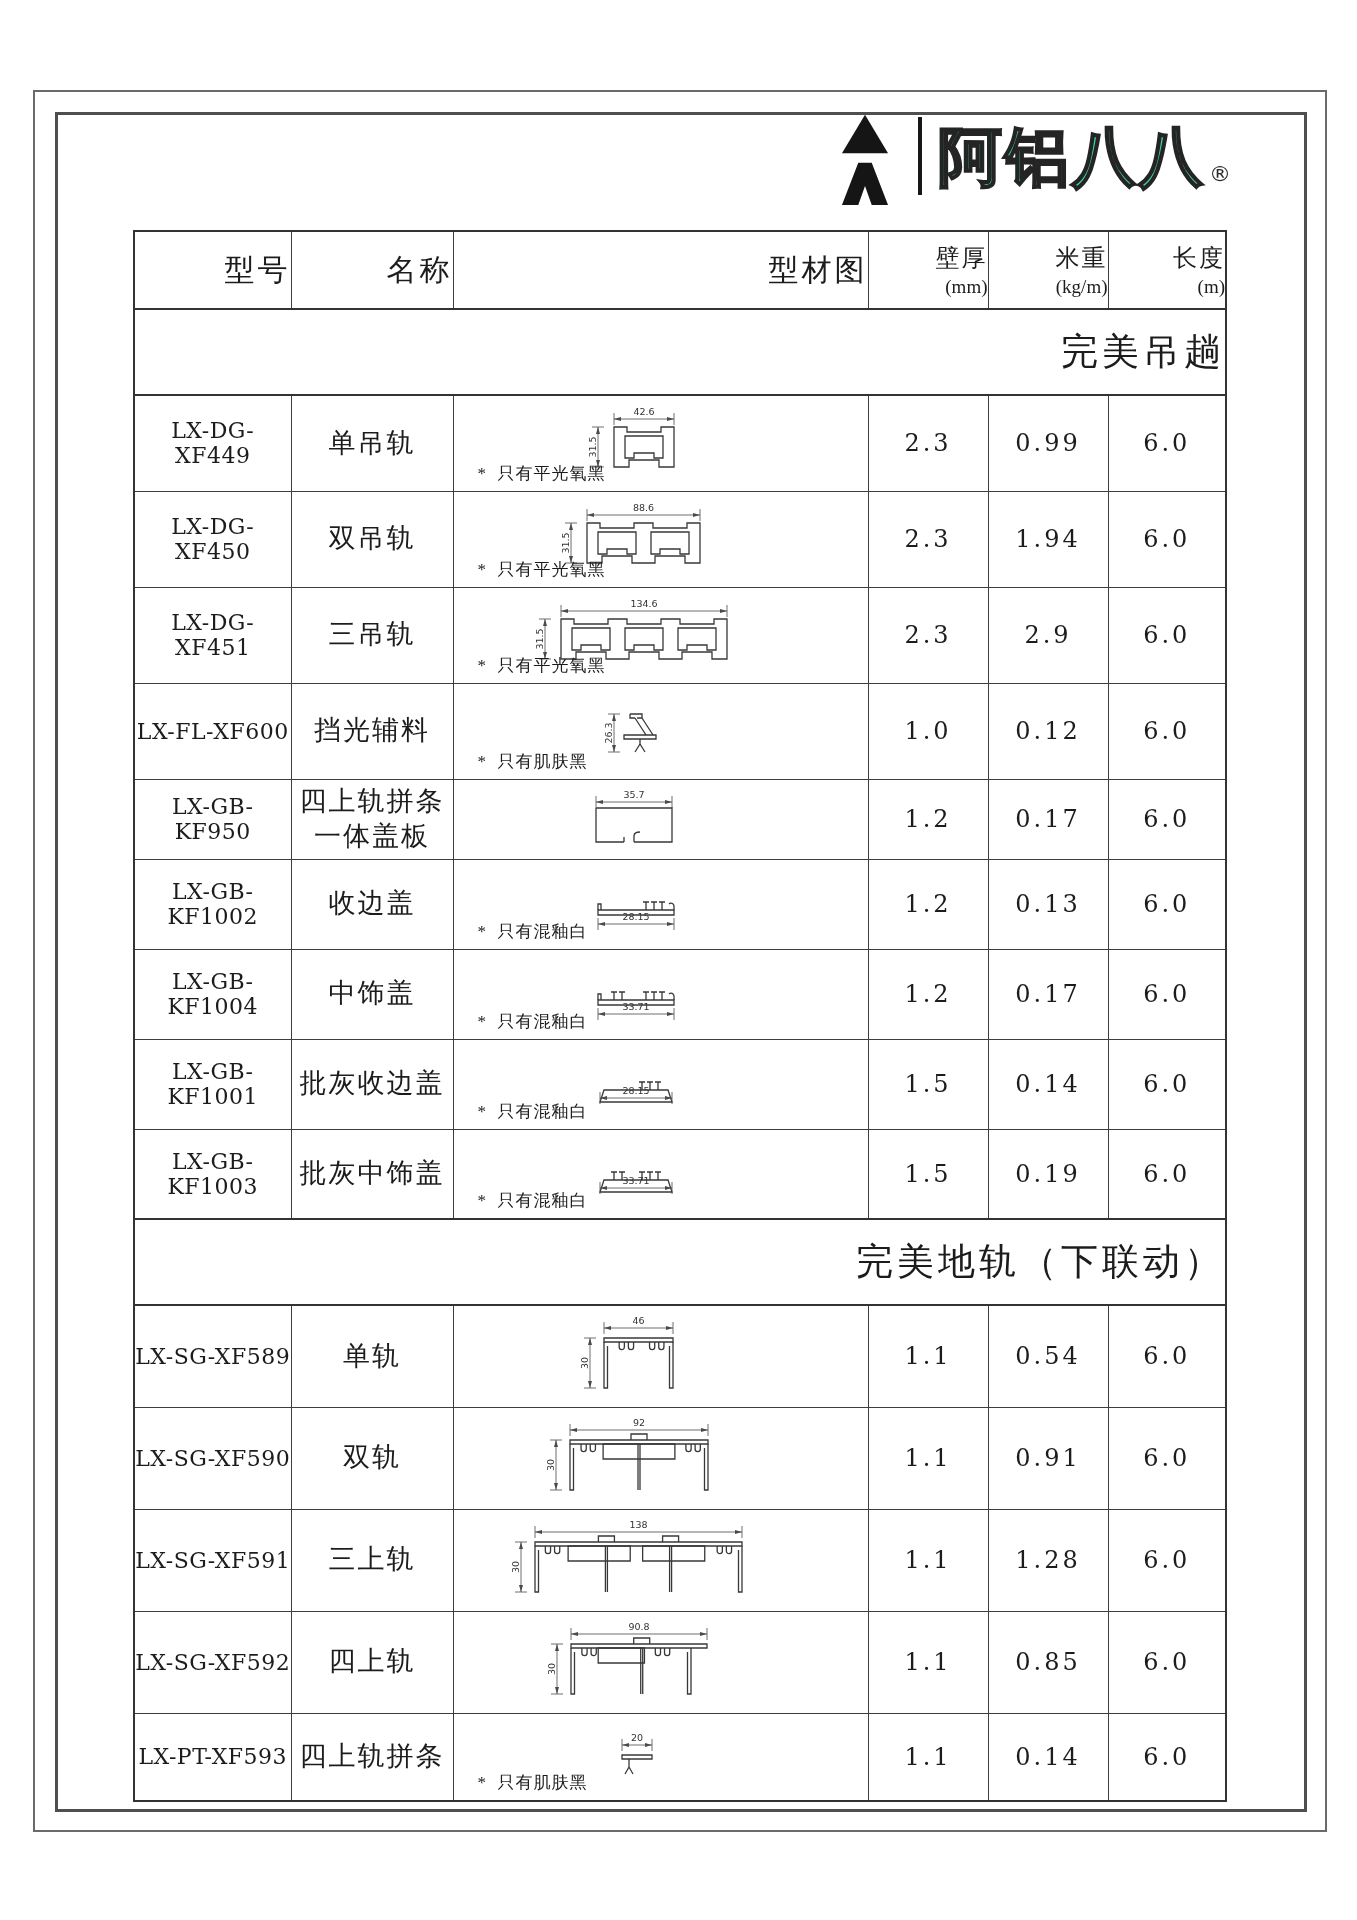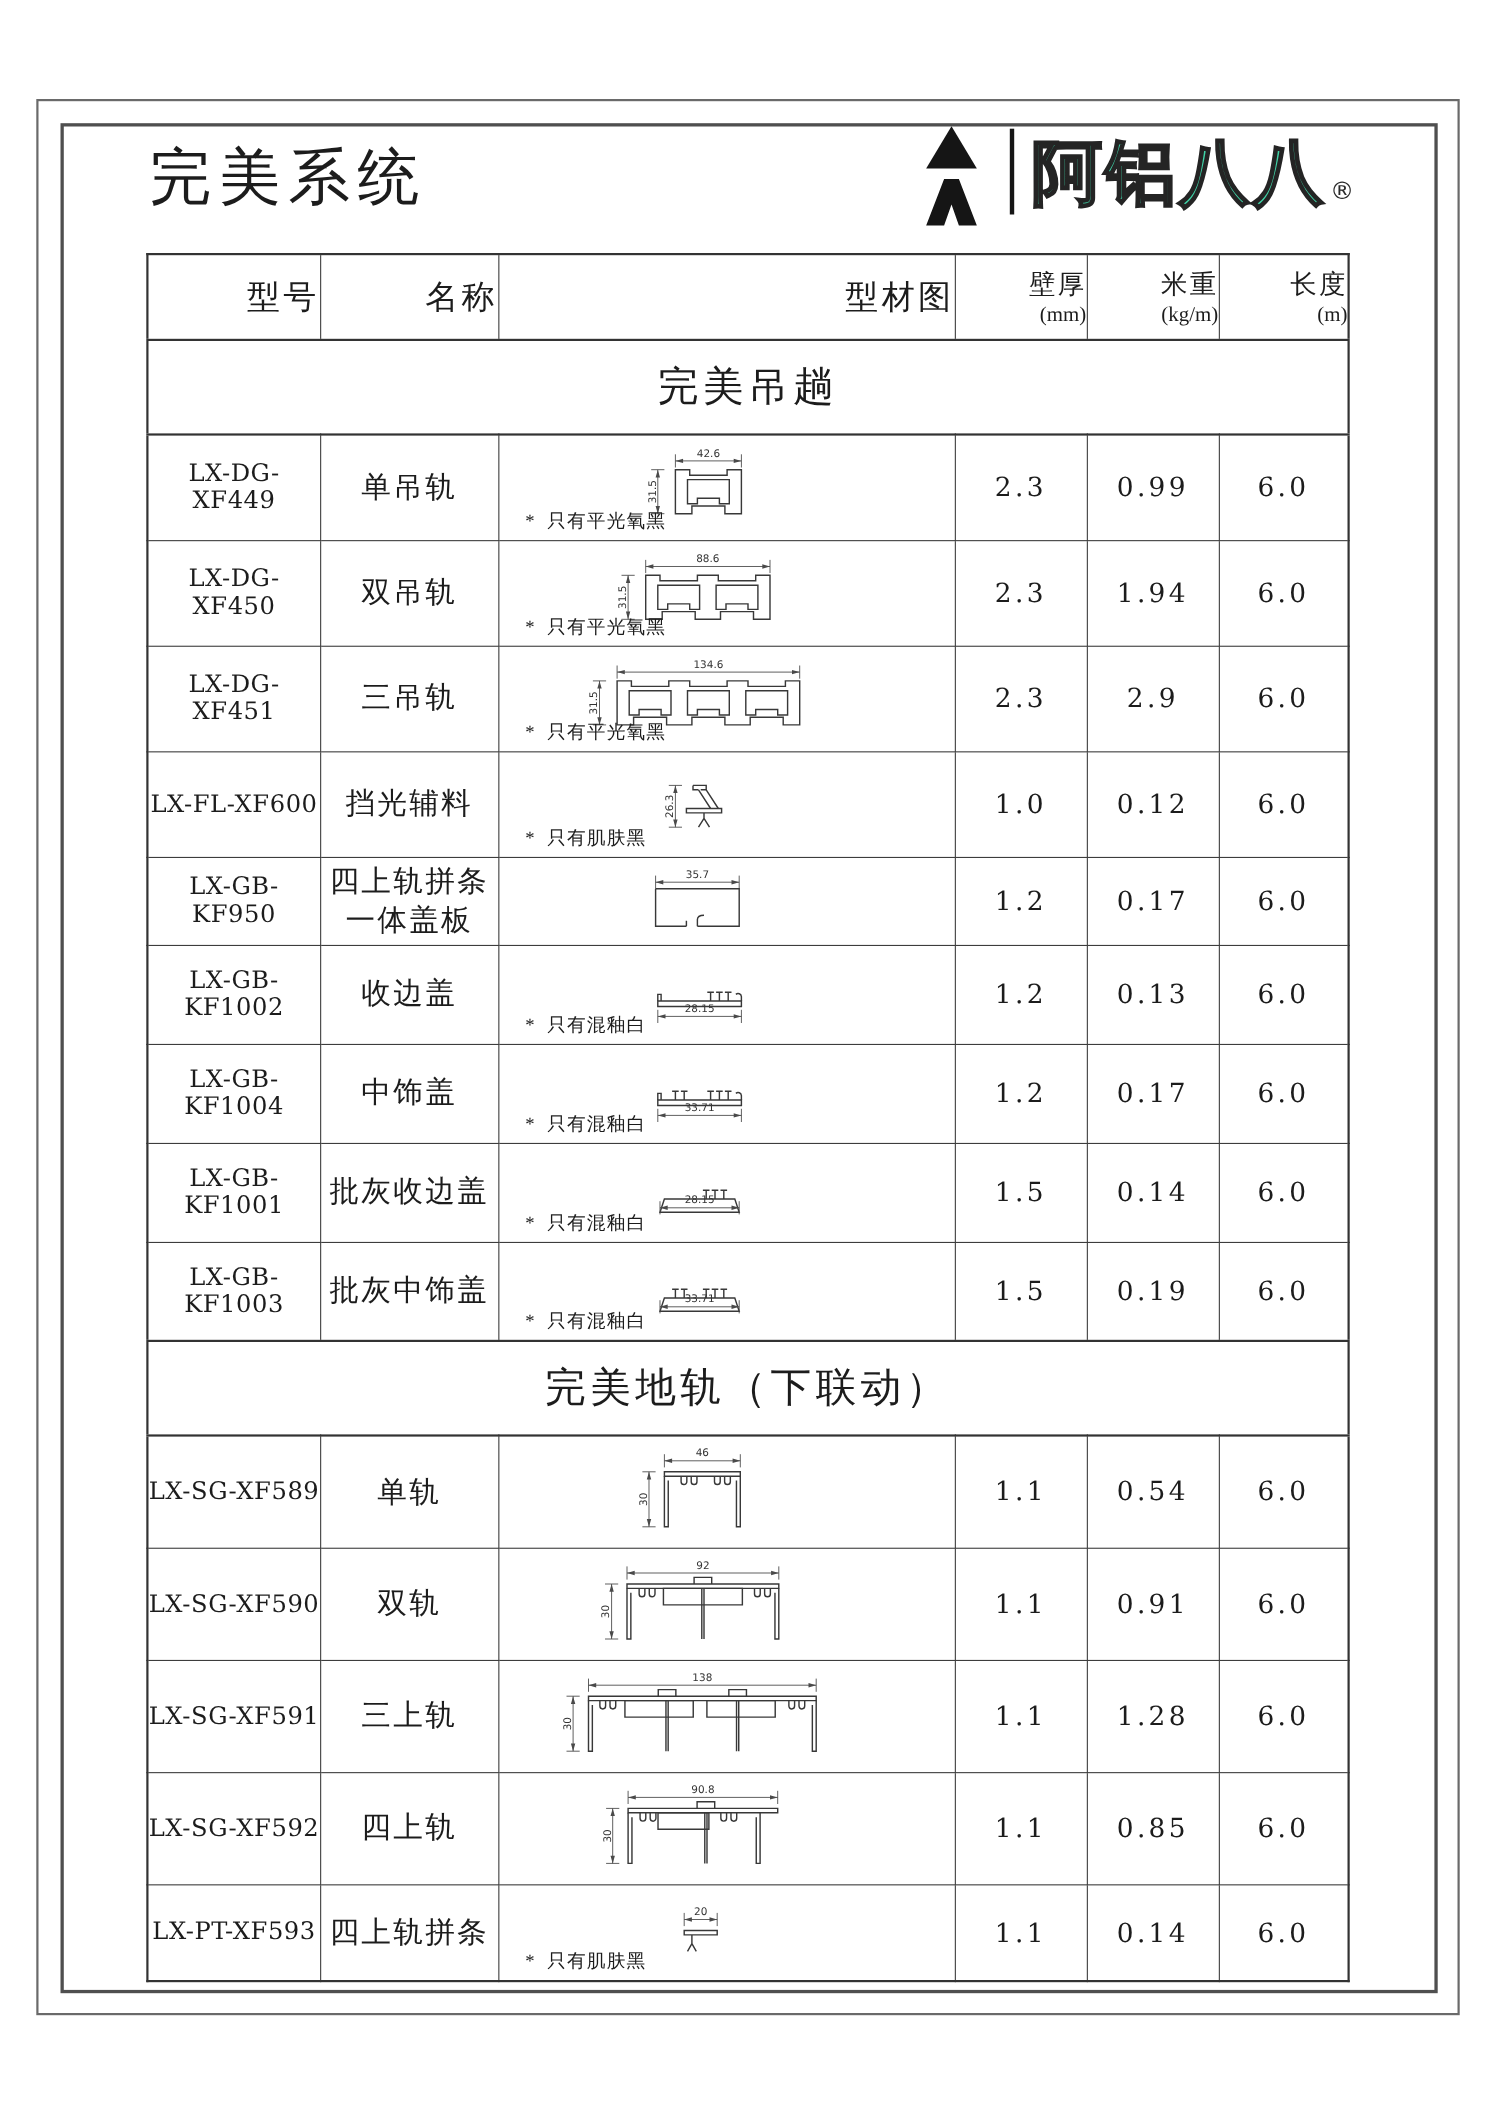--- a/index.html
+++ b/index.html
@@ -14,41 +14,40 @@
   .brand{font-family:"Liberation Sans",sans-serif;font-weight:bold;font-size:64px;line-height:92px;
          color:#40d3a7;-webkit-text-stroke:2.2px #242424;letter-spacing:3px;}
   .reg{font-family:"DejaVu Sans",sans-serif;font-size:22px;color:#2a2a2a;position:relative;top:2px;left:3px;}
   table.spec{position:absolute;left:133px;top:230px;width:1092px;border-collapse:collapse;table-layout:fixed;
              border:2.5px solid #333;}
   .spec th,.spec td{border:1.5px solid #3d3d3d;padding:0;text-align:center;vertical-align:middle;font-weight:normal;}
   .hrow th{height:76px;text-align:right;}
   .th-main{font-size:30px;letter-spacing:3px;}
   .h2{font-size:24px;letter-spacing:2px;}
   .hu{font-size:19px;margin-top:2px;}
-  tr.sec td{height:84px;text-align:center;font-size:37px;letter-spacing:4px;border-top:2.5px solid #333;border-bottom:2.5px solid #333;border-radius:16px;}
+  tr.sec td{height:84px;text-align:right;font-size:37px;letter-spacing:4px;border-top:2.5px solid #333;border-bottom:2.5px solid #333;border-radius:16px;}
   .sec-indent1{padding-left:86px;}
   .sec-indent2{padding-left:18px;}
   .model{font-size:22px;letter-spacing:0.5px;font-family:"DejaVu Serif",serif;margin-left:48px;}
   .cname{font-size:27px;letter-spacing:2px;line-height:1.3;}
   .num{font-size:24px;letter-spacing:3px;font-family:"DejaVu Serif",serif;}
   .dcell{position:relative;}
   .dwrap{display:flex;justify-content:center;align-items:center;height:100%;transform:translateX(-28px);text-align:center;}
   .note{position:absolute;left:24px;bottom:6px;font-size:17px;letter-spacing:1px;white-space:pre;}
   svg text{font-family:"DejaVu Sans",sans-serif;font-size:9.5px;fill:#333;}
   .pf{fill:none;stroke:#383838;stroke-width:1.3;}
   .dl{stroke:#4a4a4a;stroke-width:0.8;}
 </style>
 </head>
 <body>
 
 <div class="page">
   <div class="frame-outer"></div>
   <div class="frame-inner"></div>
 
-  <div class="title">完美系统</div>
 
   <div class="logo">
     <svg class="logo-mark" viewBox="0 0 80 100">
       <polygon points="40,4 64,44 16,44" fill="#151515"></polygon>
       <polygon points="16,98 33,54 47,54 64,98 47,98 40,78 33,98" fill="#151515"></polygon>
     </svg>
     <div class="logo-div"></div>
     <div>
       <span class="brand">阿铝八八</span><span class="reg">®</span>
     </div>

